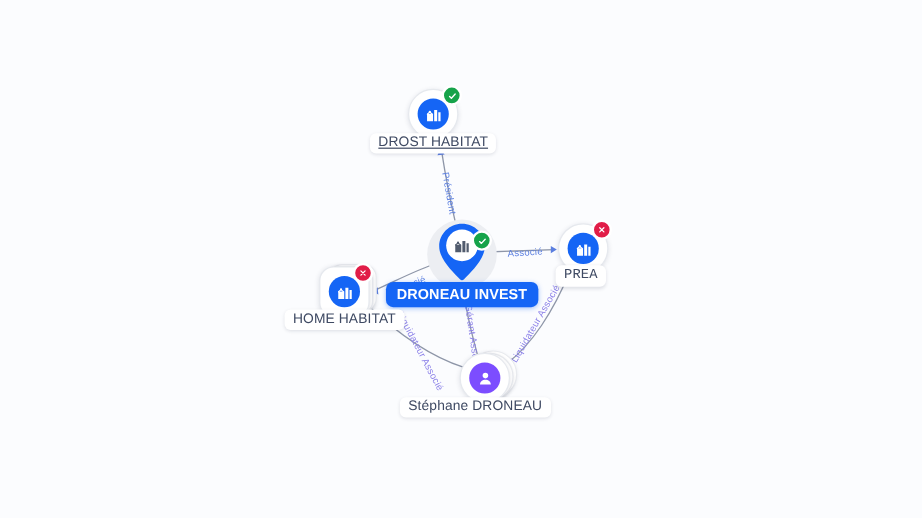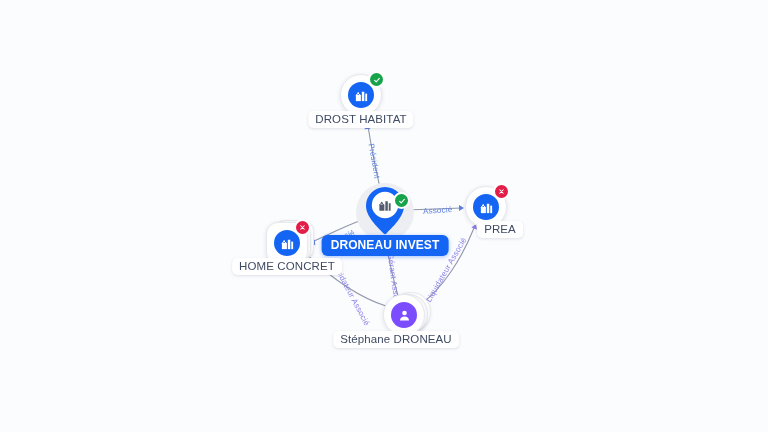--- a/index.html
+++ b/index.html
@@ -195,21 +195,21 @@
               <path d="M3.4 11.4 L6.7 8.6 L10 11.4" stroke="#ffffff" stroke-width="1.6" fill="none" stroke-linecap="round" stroke-linejoin="round"></path>
             </svg>
           </div>
           <div class="badge ok">
             <svg width="8" height="8" viewBox="0 0 24 24">
               <path d="M5 13l4.5 4.5L19 7" stroke="#ffffff" stroke-width="3.4" fill="none" stroke-linecap="round" stroke-linejoin="round"></path>
             </svg>
           </div>
         </div>
       </div>
-      <div class="node-label" style="left: 361px; top: 111px;">DROST HABITAT</div>
+      <div class="node-label" style="left: 361px; top: 111px; text-decoration: underline;">DROST HABITAT</div>
       <div class="node" style="left: 385px; top: 212px;">
         <div class="focus-halo"></div>
         <div class="pin-wrap"><svg width="46" height="52" viewBox="0 0 46 52">
             <path d="M23 3 C12.5 3 4 11.4 4 21.8 C4 33 16 43.5 21.3 49.2 a2.3 2.3 0 0 0 3.4 0 C30 43.5 42 33 42 21.8 C42 11.4 33.5 3 23 3 Z" fill="#1565f5"></path>
             <circle cx="23" cy="21" r="13.2" fill="#ffffff"></circle>
           </svg></div>
         <div style="position: absolute; left: 0px; top: -5px; transform: translate(-50%, -50%);"><svg width="15" height="15" viewBox="0 0 24 24" fill="none">
             <path d="M3 21h8V11H3v10z" fill="#525c6e"></path>
             <path d="M5 13h1.6v1.6H5zM8 13h1.6v1.6H8zM5 16h1.6v1.6H5zM8 16h1.6v1.6H8z" fill="none"></path>
             <path d="M12.5 21h4V6h-4v15z" fill="#525c6e"></path>
@@ -236,21 +236,21 @@
               <path d="M3.4 11.4 L6.7 8.6 L10 11.4" stroke="#ffffff" stroke-width="1.6" fill="none" stroke-linecap="round" stroke-linejoin="round"></path>
             </svg>
           </div>
           <div class="badge bad">
             <svg width="7" height="7" viewBox="0 0 24 24">
               <path d="M6 6l12 12M18 6L6 18" stroke="#ffffff" stroke-width="3.6" stroke-linecap="round"></path>
             </svg>
           </div>
         </div>
       </div>
-      <div class="node-label" style="left: 500px; top: 221px;">PREA</div>
+      <div class="node-label" style="left: 484px; top: 221px; font-family: Liberation Mono, monospace;">PREA</div>
       <div class="node" style="left: 287px; top: 243px;">
         <div class="stack-card c1"></div>
         <div class="stack-card c2"></div>
         <div class="node-chip">
           <div class="icon-disc company">
             <svg width="15" height="15" viewBox="0 0 24 24" fill="none">
               <path d="M3 21h8V11H3v10z" fill="#ffffff"></path>
               <path d="M5 13h1.6v1.6H5zM8 13h1.6v1.6H8zM5 16h1.6v1.6H5zM8 16h1.6v1.6H8z" fill="none"></path>
               <path d="M12.5 21h4V6h-4v15z" fill="#ffffff"></path>
               <path d="M18 21h3V9h-3v12z" fill="#ffffff"></path>
@@ -258,21 +258,21 @@
               <path d="M3.4 11.4 L6.7 8.6 L10 11.4" stroke="#ffffff" stroke-width="1.6" fill="none" stroke-linecap="round" stroke-linejoin="round"></path>
             </svg>
           </div>
           <div class="badge bad">
             <svg width="7" height="7" viewBox="0 0 24 24">
               <path d="M6 6l12 12M18 6L6 18" stroke="#ffffff" stroke-width="3.6" stroke-linecap="round"></path>
             </svg>
           </div>
         </div>
       </div>
-      <div class="node-label" style="left: 287px; top: 258px;">HOME CONCRET</div>
+      <div class="node-label" style="left: 287px; top: 258px;">HOME HABITAT</div>
       <div class="node" style="left: 404px; top: 315px;">
         <div class="stack-card c1" style="border-radius: 50%;"></div>
         <div class="stack-card c2" style="border-radius: 50%;"></div>
         <div class="node-chip node-circle-chip">
           <div class="icon-disc person">
             <svg width="15" height="15" viewBox="0 0 24 24">
               <circle cx="12" cy="8" r="3.7" fill="#ffffff"></circle>
               <path d="M4.8 20c0-4 3.3-6.4 7.2-6.4s7.2 2.4 7.2 6.4z" fill="#ffffff"></path>
             </svg>
           </div>

